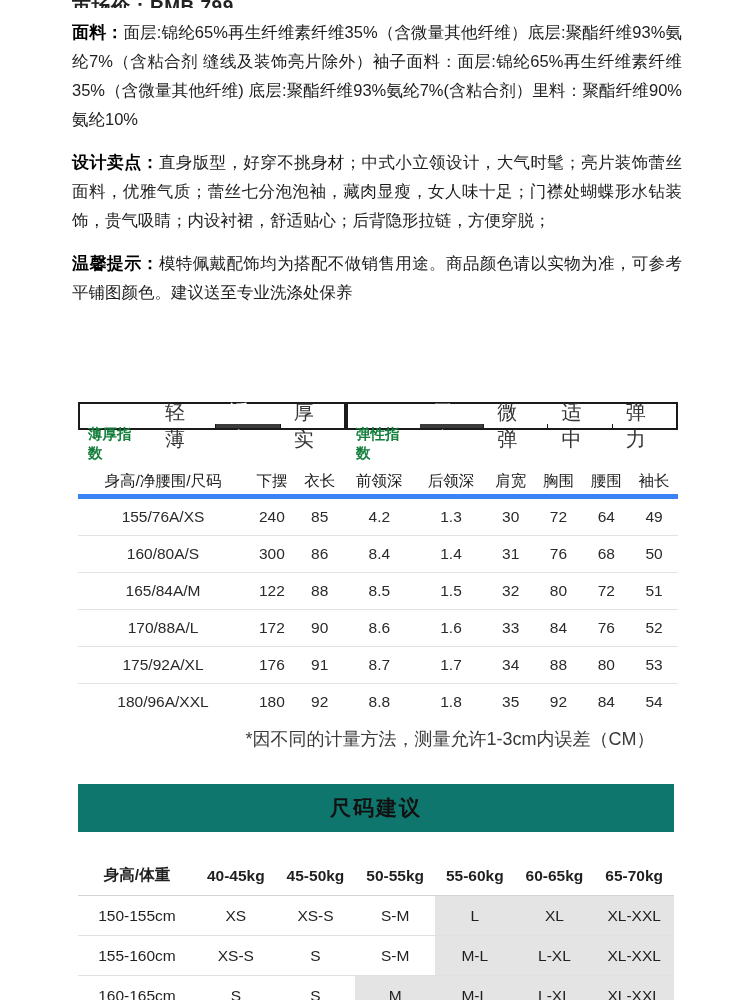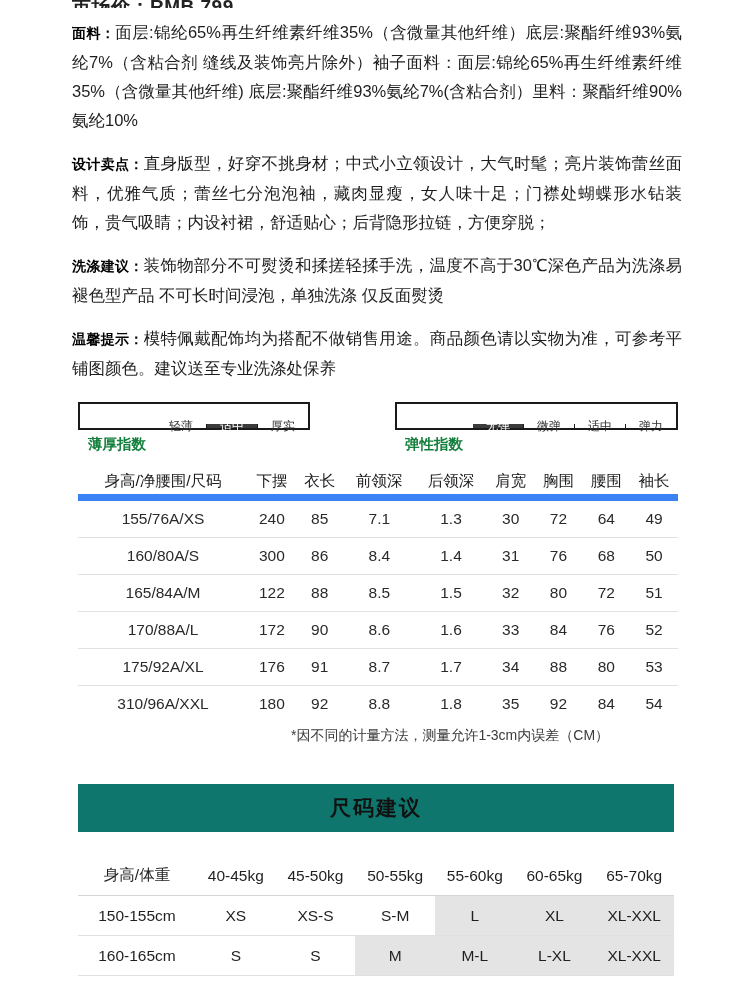--- a/index.html
+++ b/index.html
@@ -47,21 +47,21 @@
   }
   .desc-block p {
     margin: 0;
     font-size: 16.5px;
     line-height: 29px;
     text-align: justify;
     color: #1d1d1d;
   }
   .desc-label {
     font-weight: bold;
-    font-size: 14px;
+    font-size: 17px;
     color: #000;
   }
 
   
   .index-row {
     position: absolute;
     top: 402px;
     left: 78px;
     width: 600px;
     display: flex;
@@ -80,21 +80,21 @@
     font-size: 14.5px;
     padding: 0 8px;
     display: flex;
     align-items: center;
     border-right: 2px solid #1a1a1a;
     margin-top: 40px;
   }
   .index-cell {
     background: #fff;
     color: #333;
-    font-size: 12px;
+    font-size: 20px;
     padding: 0 13px;
     display: flex;
     align-items: center;
     border-right: 1px solid #1a1a1a;
     margin-top: 20px;
   }
   .index-cell:last-child { border-right: none; }
   .index-cell.active {
     background: #3b3b3b;
     color: #fff;
@@ -112,33 +112,33 @@
     text-align: center;
     font-size: 15.5px;
     font-weight: normal;
     color: #2a2a2a;
     padding: 9px 0;
     border-bottom: 1px solid #e2e2e2;
   }
   .size-table thead th {
     font-size: 15.5px;
     color: #1a1a1a;
-    border-bottom: 7px solid #3b82f6;
+    border-bottom: 5px solid #3b82f6;
     padding-bottom: 2px;
   }
   .size-table tbody tr:last-child td { border-bottom: none; }
   .size-table .first-col { width: 170px; }
 
   .table-note {
     position: absolute;
     top: 727px;
     left: 0;
     width: 750px;
     text-align: center;
-    font-size: 14px;
+    font-size: 18px;
     color: #3a3a3a;
     padding-left: 150px;
     box-sizing: border-box;
   }
 
   
   .sugg-header {
     position: absolute;
     top: 784px;
     left: 78px;
@@ -164,21 +164,21 @@
   }
   .sugg-table th, .sugg-table td {
     text-align: center;
     font-size: 15.5px;
     font-weight: normal;
     color: #1f1f1f;
     height: 37px;
     border-bottom: 1px solid #e0e0e0;
   }
   .sugg-table thead th {
-    font-weight: normal;
+    font-weight: bold;
     border-bottom: 1px solid #d5d5d5;
   }
   .sugg-table .rowhead { width: 116px; }
   .sugg-table td.shade {
     background: #e4e4e4;
   }
 </style>
 </head>
 <body>
 
@@ -188,25 +188,20 @@
 
   <div class="desc-wrap">
     <div class="desc-block">
       <p>
         <span class="desc-label">面料：</span><span>面层:锦纶65%再生纤维素纤维35%（含微量其他纤维）底层:聚酯纤维93%氨纶7%（含粘合剂 缝线及装饰亮片除外）袖子面料：面层:锦纶65%再生纤维素纤维35%（含微量其他纤维) 底层:聚酯纤维93%氨纶7%(含粘合剂）里料：聚酯纤维90%氨纶10%</span>
       </p>
     </div>
     <div class="desc-block">
       <p>
         <span class="desc-label">设计卖点：</span><span>直身版型，好穿不挑身材；中式小立领设计，大气时髦；亮片装饰蕾丝面料，优雅气质；蕾丝七分泡泡袖，藏肉显瘦，女人味十足；门襟处蝴蝶形水钻装饰，贵气吸睛；内设衬裙，舒适贴心；后背隐形拉链，方便穿脱；</span>
-      </p>
-    </div>
-    <div class="desc-block">
-      <p>
-        <span class="desc-label">洗涤建议：</span><span>装饰物部分不可熨烫和揉搓轻揉手洗，温度不高于30℃深色产品为洗涤易褪色型产品 不可长时间浸泡，单独洗涤 仅反面熨烫</span>
       </p>
     </div>
     <div class="desc-block">
       <p>
         <span class="desc-label">温馨提示：</span><span>模特佩戴配饰均为搭配不做销售用途。商品颜色请以实物为准，可参考平铺图颜色。建议送至专业洗涤处保养</span>
       </p>
     </div>
   </div>
 
   <div class="index-row">
@@ -237,21 +232,21 @@
         <th>胸围</th>
         <th>腰围</th>
         <th>袖长</th>
       </tr>
     </thead>
     <tbody>
       <tr>
         <td class="first-col">155/76A/XS</td>
         <td>240</td>
         <td>85</td>
-        <td>7.1</td>
+        <td>4.2</td>
         <td>1.3</td>
         <td>30</td>
         <td>72</td>
         <td>64</td>
         <td>49</td>
       </tr>
       <tr>
         <td class="first-col">160/80A/S</td>
         <td>300</td>
         <td>86</td>
@@ -289,21 +284,21 @@
         <td>176</td>
         <td>91</td>
         <td>8.7</td>
         <td>1.7</td>
         <td>34</td>
         <td>88</td>
         <td>80</td>
         <td>53</td>
       </tr>
       <tr>
-        <td class="first-col">310/96A/XXL</td>
+        <td class="first-col">180/96A/XXL</td>
         <td>180</td>
         <td>92</td>
         <td>8.8</td>
         <td>1.8</td>
         <td>35</td>
         <td>92</td>
         <td>84</td>
         <td>54</td>
       </tr>
     </tbody>
@@ -329,20 +324,29 @@
       <tr>
         <td class="rowhead">150-155cm</td>
         <td>XS</td>
         <td>XS-S</td>
         <td>S-M</td>
         <td class="shade">L</td>
         <td class="shade">XL</td>
         <td class="shade">XL-XXL</td>
       </tr>
       <tr>
+        <td class="rowhead">155-160cm</td>
+        <td>XS-S</td>
+        <td>S</td>
+        <td>S-M</td>
+        <td class="shade">M-L</td>
+        <td class="shade">L-XL</td>
+        <td class="shade">XL-XXL</td>
+      </tr>
+      <tr>
         <td class="rowhead">160-165cm</td>
         <td>S</td>
         <td>S</td>
         <td class="shade">M</td>
         <td class="shade">M-L</td>
         <td class="shade">L-XL</td>
         <td class="shade">XL-XXL</td>
       </tr>
     </tbody>
   </table>

